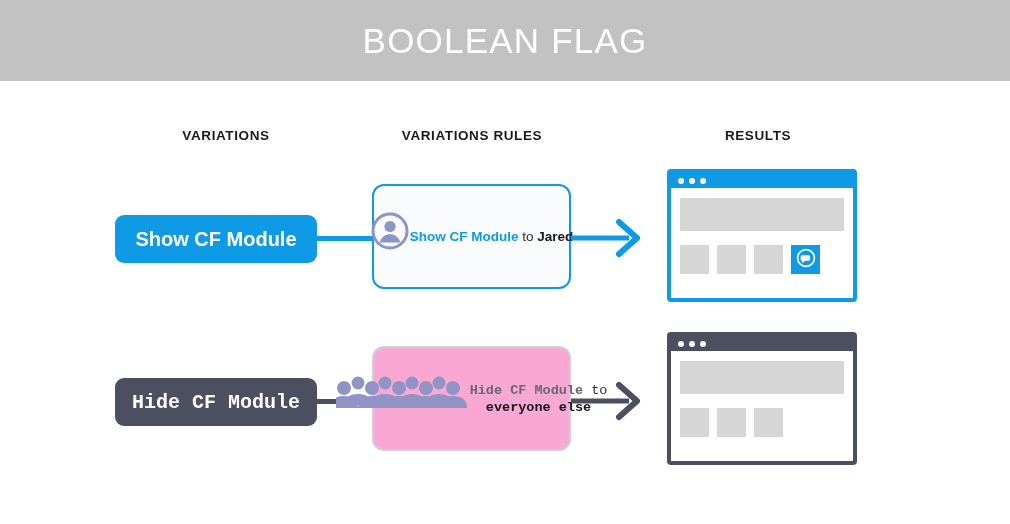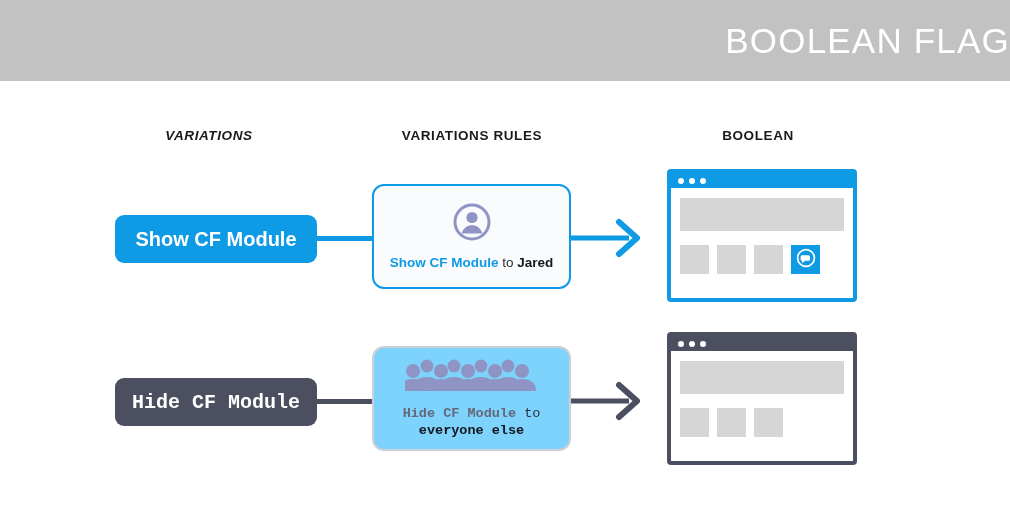--- a/index.html
+++ b/index.html
@@ -18,21 +18,21 @@
   
   .banner {
     position: absolute;
     left: 0;
     top: 0;
     width: 1010px;
     height: 81px;
     background: #c2c2c2;
     display: flex;
     align-items: center;
-    justify-content: flex-end;
+    justify-content: center;
   }
   .banner-title {
     color: #ffffff;
     font-size: 35px;
     font-weight: 400;
     letter-spacing: 1.2px;
     white-space: nowrap;
   }
 
   
@@ -47,21 +47,21 @@
     position: absolute;
     top: 0;
     font-size: 13.5px;
     font-weight: bold;
     color: #1a1a1a;
     letter-spacing: 0.6px;
     text-align: center;
     white-space: nowrap;
     transform: translateX(-50%);
   }
-  .col-header.c1 { left: 209px; font-style: italic; }
+  .col-header.c1 { left: 226px; }
   .col-header.c2 { left: 472px; }
   .col-header.c3 { left: 758px; }
 
   
   .row {
     position: absolute;
     left: 0;
     width: 936px;
     height: 160px;
   }
@@ -102,35 +102,35 @@
   .connector.slate { background: #4c4f5f; }
 
   
   .card {
     position: absolute;
     left: 372px;
     width: 199px;
     box-sizing: border-box;
     border-radius: 12px;
     display: flex;
-    flex-direction: column;
+    flex-direction: row;
     align-items: center;
     justify-content: center;
   }
   .card.blue {
     top: 29px;
     height: 105px;
     border: 2px solid #0f9ae5;
     background: #f9fbfd;
   }
   .card.gray {
     top: 28px;
     height: 105px;
     border: 2px solid #cdcfd6;
-    background: #7dd3fc;
+    background: #f9a8d4;
   }
   .card-icon {
     display: block;
     margin-bottom: 8px;
   }
   .card-text {
     font-size: 13.5px;
     line-height: 17px;
     text-align: center;
     color: #4c4f5f;
@@ -208,21 +208,21 @@
 </head>
 <body>
 
 <div class="banner">
   <div class="banner-title">BOOLEAN FLAG</div>
 </div>
 
 <div class="col-headers">
   <div class="col-header c1">VARIATIONS</div>
   <div class="col-header c2">VARIATIONS RULES</div>
-  <div class="col-header c3">BOOLEAN</div>
+  <div class="col-header c3">RESULTS</div>
 </div>
 
 <div class="row row-1">
 
   <div class="connector blue"></div>
 
   <div class="pill blue">
     <span class="pill-label">Show CF Module</span>
   </div>
 

